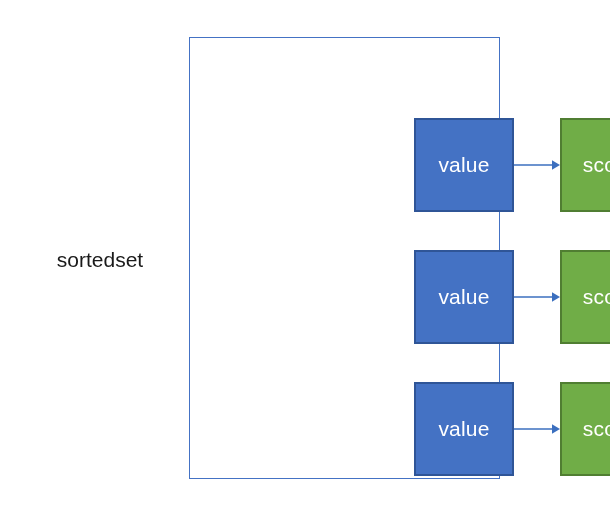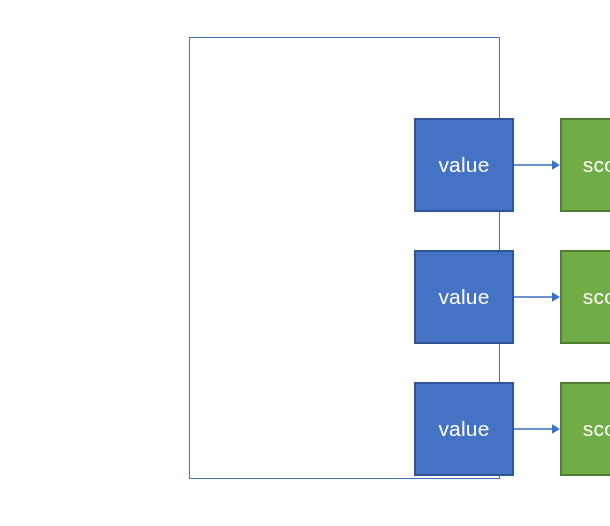--- a/index.html
+++ b/index.html
@@ -99,20 +99,21 @@
   }
   .connector svg {
     display: block;
   }
 </style>
 </head>
 <body>
 
 <div id="canvas">
 
+  <div class="outer-label">sortedset</div>
 
   <div class="container-box">
 
     <div class="row row-0">
       <div class="node node-value">value</div>
       <div class="connector">
         <svg width="46" height="16" viewBox="0 0 46 16" xmlns="http://www.w3.org/2000/svg">
           <line x1="0" y1="8" x2="38" y2="8" stroke="#3B6FBF" stroke-width="1.6"></line>
           <polygon points="38,3.2 46,8 38,12.8" fill="#3B6FBF"></polygon>
         </svg>

